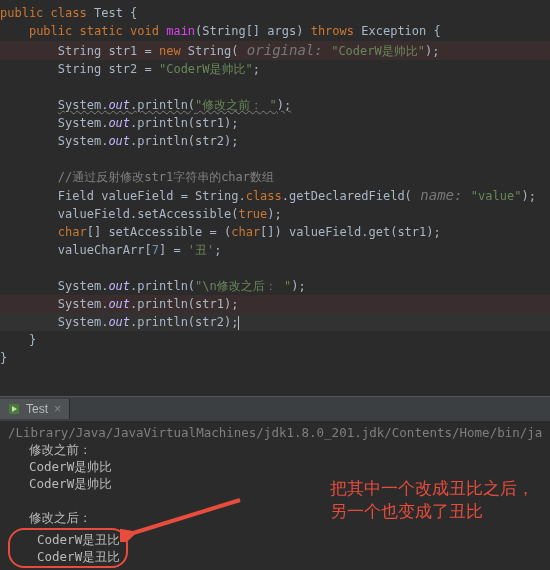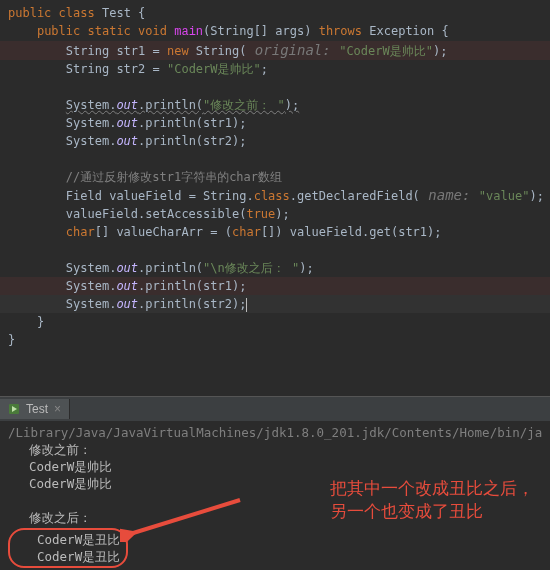--- a/index.html
+++ b/index.html
@@ -14,21 +14,20 @@
   }
   .editor {
     background: #2b2b2b;
     padding: 4px 0;
     height: 396px;
     overflow: hidden;
   }
   .line {
     white-space: pre;
     line-height: 18px;
-    padding-left: 8px;
     position: relative;
   }
   .highlight-line {
     background: #3a2d2d;
   }
   .current-line {
     background: #323232;
   }
   .kw { color: #cc7832; }
   .method { color: #d946ef; font-family: Liberation Mono, monospace; }
@@ -111,21 +110,22 @@
   <div class="line highlight-line">        <span>String </span><span>str1 </span><span class="punct">= </span><span class="kw">new</span><span> String(</span><span class="hint"> original: </span><span class="str">"CoderW是帅比"</span><span class="punct">);</span></div>
   <div class="line">        <span>String </span><span>str2 </span><span class="punct">= </span><span class="str">"CoderW是帅比"</span><span class="punct">;</span></div>
   <div class="line"> </div>
   <div class="line">        <span class="underline"><span>System.</span><span class="field">out</span><span>.println(</span><span class="str">"修改之前： "</span><span class="punct">);</span></span></div>
   <div class="line">        <span>System.</span><span class="field">out</span><span>.println(str1);</span></div>
   <div class="line">        <span>System.</span><span class="field">out</span><span>.println(str2);</span></div>
   <div class="line"> </div>
   <div class="line">        <span class="comment">//通过反射修改str1字符串的char数组</span></div>
   <div class="line">        <span>Field </span><span>valueField </span><span>= String.</span><span class="kw">class</span><span>.getDeclaredField(</span><span class="hint"> name: </span><span class="str">"value"</span><span class="punct">);</span></div>
   <div class="line">        <span>valueField.setAccessible(</span><span class="kw">true</span><span class="punct">);</span></div>
-  <div class="line">        <span class="kw">char</span><span>[] valueCharArr = (</span><span class="kw">char</span><span>[]) valueField.get(str1);</span></div>
+  <div class="line">        <span class="kw">char</span><span>[] setAccessible = (</span><span class="kw">char</span><span>[]) valueField.get(str1);</span></div>
+  <div class="line">        <span>valueCharArr[</span><span class="num">7</span><span>] = </span><span class="str">'丑'</span><span class="punct">;</span></div>
   <div class="line"> </div>
   <div class="line">        <span>System.</span><span class="field">out</span><span>.println(</span><span class="str">"\n修改之后： "</span><span class="punct">);</span></div>
   <div class="line highlight-line">        <span>System.</span><span class="field">out</span><span>.println(str1);</span></div>
   <div class="line current-line">        <span>System.</span><span class="field">out</span><span>.println(str2);</span><span class="caret"></span></div>
   <div class="line">    <span class="punct">}</span></div>
   <div class="line"><span class="punct">}</span></div>
 </div>
 
 <div class="tab-bar">
   <div class="tab">

